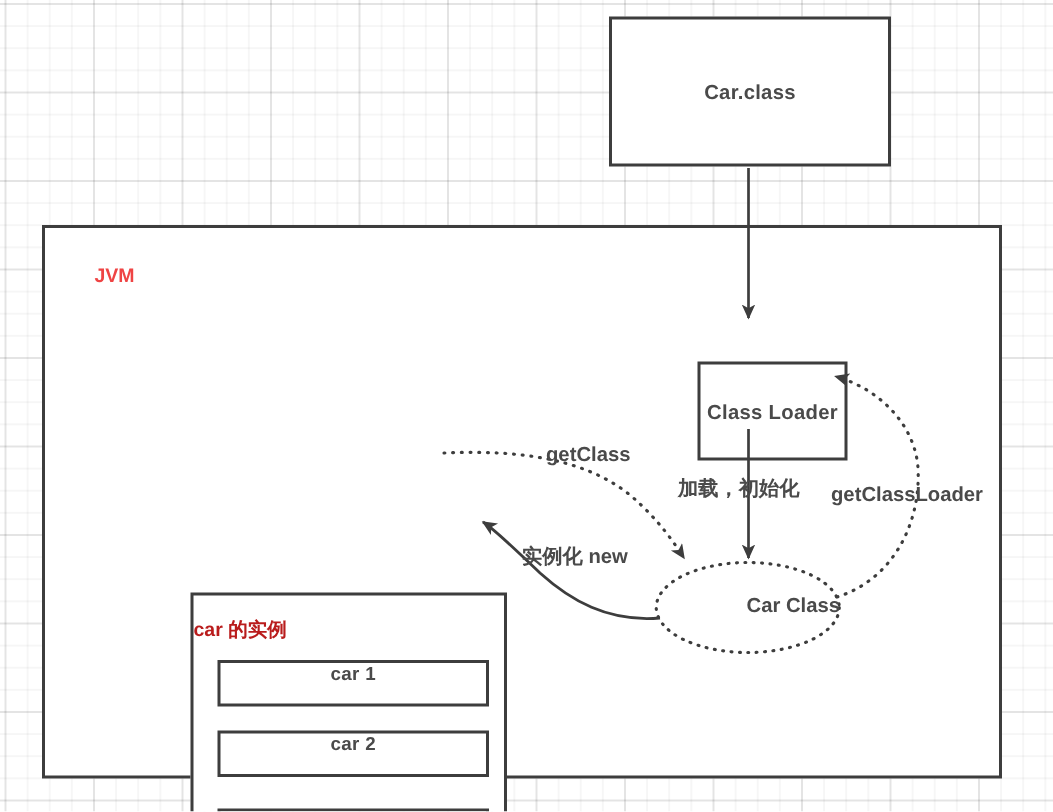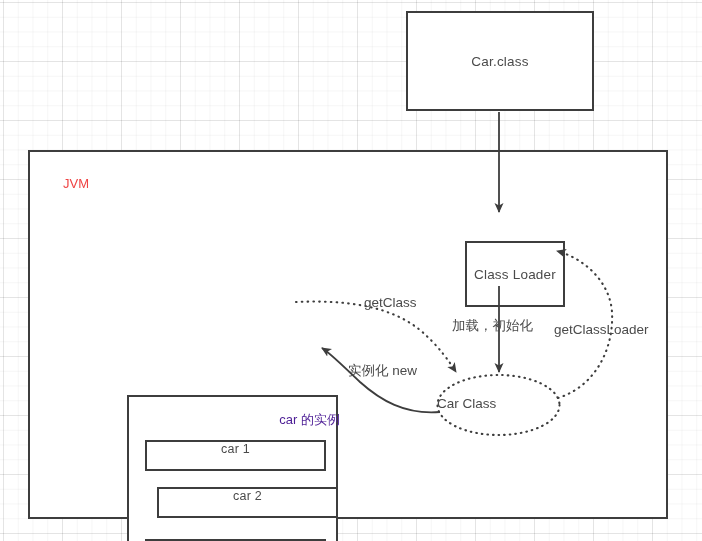--- a/index.html
+++ b/index.html
@@ -21,20 +21,21 @@
       linear-gradient(to right, rgba(0,0,0,0.035) 1px, transparent 1px),
       linear-gradient(to bottom, rgba(0,0,0,0.035) 1px, transparent 1px),
       linear-gradient(to right, rgba(0,0,0,0.075) 1px, transparent 1px),
       linear-gradient(to bottom, rgba(0,0,0,0.075) 1px, transparent 1px);
     background-size:
       14.75px 14.75px,
       14.75px 14.75px,
       59px 59px,
       59px 59px;
     background-position: 3px 2px, 3px 2px, 3px 2px, 3px 2px;
+    font-weight: bold;
   }
   .svg-layer {
     position: absolute;
     left: 0;
     top: 0;
     width: 702px;
     height: 541px;
   }
   .box {
     position: absolute;
@@ -82,55 +83,55 @@
     top: 243px;
     width: 211px;
     height: 194px;
     display: block;
   }
   #instances-title {
     position: absolute;
     left: 0;
     top: 14px;
     width: 211px;
-    text-align: right;
-    color: #4c1d95;
+    text-align: left;
+    color: #b91c1c;
     font-size: 13px;
   }
   .car-item {
     position: absolute;
     left: 16px;
     width: 181px;
     height: 31px;
     box-sizing: border-box;
     background: #ffffff;
     border: 2px solid #3d3d3d;
     display: flex;
     justify-content: center;
   }
   .car-item .box-label { font-size: 12.5px; }
   #car-1 { top: 43px; }
-  #car-2 { top: 90px; margin-left: 12px; }
+  #car-2 { top: 90px; }
   #car-3 { top: 142px; }
   .edge-label {
     position: absolute;
     color: #4a4a4a;
     font-size: 13.5px;
     white-space: nowrap;
   }
   #label-get-class { left: 364px; top: 295px; text-align: center; }
   #label-instantiate { left: 336px; top: 362px; margin-left: 12px; }
   #label-load-init { left: 452px; top: 317px; }
   #label-get-class-loader { left: 554px; top: 322px; }
   #ellipse-label {
     position: absolute;
     left: 437px;
     top: 396px;
     width: 123px;
-    text-align: left;
+    text-align: right;
     color: #4a4a4a;
     font-size: 13.5px;
   }
 </style>
 </head>
 <body>
 
 <div id="canvas">
 
   <div class="box" id="car-class-file">

